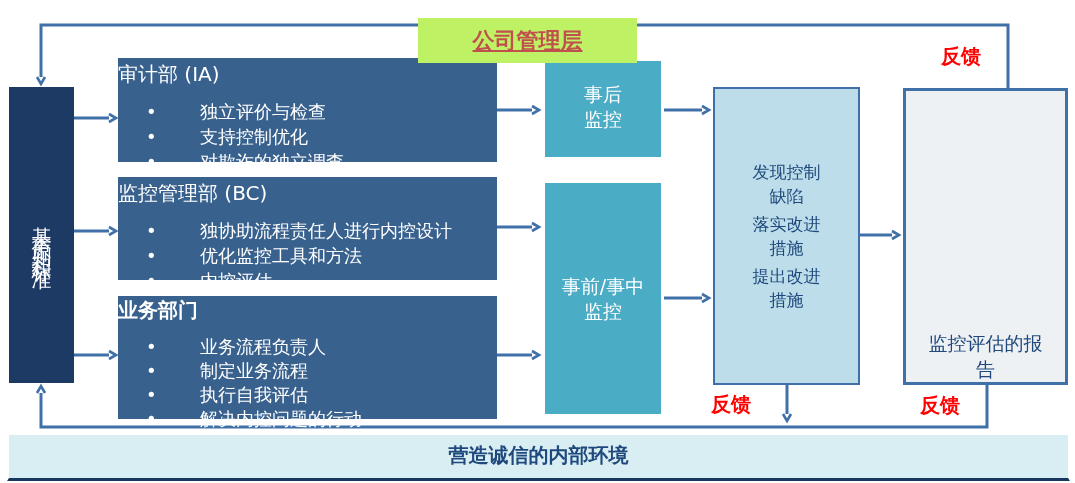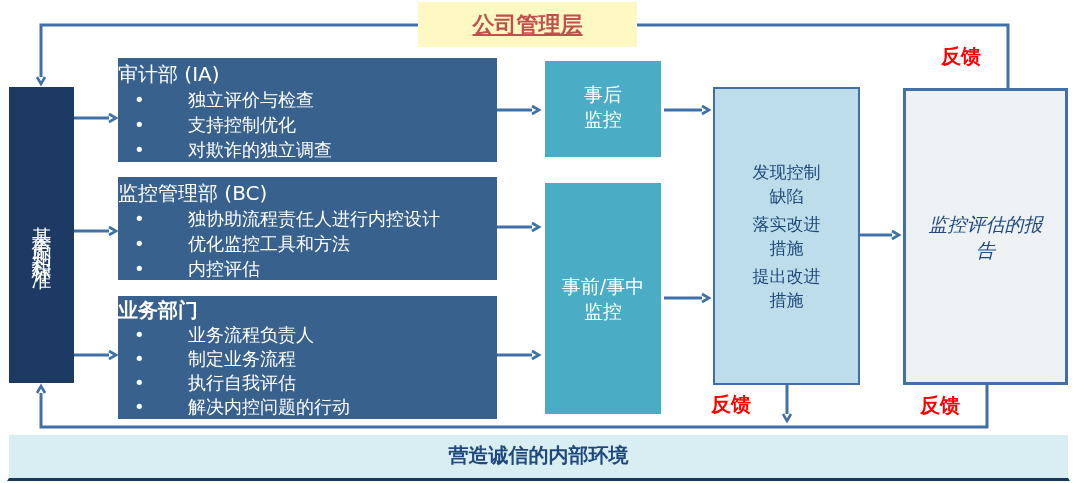--- a/index.html
+++ b/index.html
@@ -12,40 +12,40 @@
     position:relative; width:1075px; height:483px; background:#fff; overflow:hidden;
     font-family:"DejaVu Sans", sans-serif;
   }
   #connectors{position:absolute; left:0; top:0; z-index:1;}
   #connectors polyline, #connectors line{fill:none; stroke:var(--accent); stroke-width:3;}
   #connectors marker path{fill:none; stroke:var(--accent); stroke-width:2.6;}
 
   .box{position:absolute; box-sizing:border-box; z-index:2;}
 
   .management{
-    left:418px; top:2px; width:219px; height:45px; background:#fef9c3;
+    left:418px; top:18px; width:219px; height:45px; background:#bef264;
     color:var(--title-red); font-size:22px; font-weight:bold; text-decoration:underline;
     text-align:center; line-height:45px; z-index:3;
   }
 
   .principles{
     left:9px; top:87px; width:65px; height:296px; background:var(--navy);
     color:#fff; display:flex; align-items:center; justify-content:center;
   }
   .principles .vtext{
     writing-mode:vertical-lr; text-orientation:upright;
     font-size:20px; letter-spacing:7px; line-height:65px;
   }
 
   .dept{left:118px; width:379px; background:var(--dept-blue); color:#fff;}
   .dept-1{top:58px; height:104px;}
   .dept-2{top:177px; height:103px;}
   .dept-3{top:296px; height:123px;}
   .dept-title{text-align:left; font-size:20px; line-height:26px; padding-top:3px;}
-  .dept ul{margin:0; padding:0; list-style:none;}
+  .dept ul{margin:12px; padding:0; list-style:none;}
   .dept li{position:relative; font-size:18px; line-height:25px; padding-left:70px;}
   .dept li::before{content:"\2022"; position:absolute; left:16px;}
   .dept-3 .dept-title{line-height:25px; padding-top:2px;font-weight:bold;}
   .dept-3 li{line-height:24px;}
 
   .monitor{
     left:542px; width:122px; background:var(--teal); border:3px solid #fff;
     color:#fff; font-size:19px; line-height:25px; text-align:center;
     display:flex; align-items:center; justify-content:center; white-space:pre-line;
   }
@@ -56,21 +56,21 @@
     left:713px; top:87px; width:147px; height:298px;
     background:var(--defect-fill); border:2px solid var(--accent);
     display:flex; align-items:center; justify-content:center;
   }
   .defect .inner{width:5.2em; font-size:17px; line-height:24px; color:var(--text-dark); text-align:center;}
   .defect .inner p{margin:4px;}
 
   .report{
     left:903px; top:88px; width:165px; height:297px;
     background:var(--report-fill); border:3px solid var(--accent);
-    display:flex; align-items:center; justify-content:center;font-style:italic;
+    display:flex; align-items:flex-end; justify-content:center;
   }
   .report .inner{width:6.2em; font-size:19px; line-height:26px; color:var(--text-dark); text-align:center;}
 
   .env-bar{
     left:7px; top:433px; width:1063px; height:48px;
     background:var(--bar-fill); border:2px solid #fff; border-bottom:3px solid var(--bar-border);
     color:var(--text-dark); font-weight:bold; font-size:20px; text-align:center; line-height:41px;
   }
 
   .fb{

